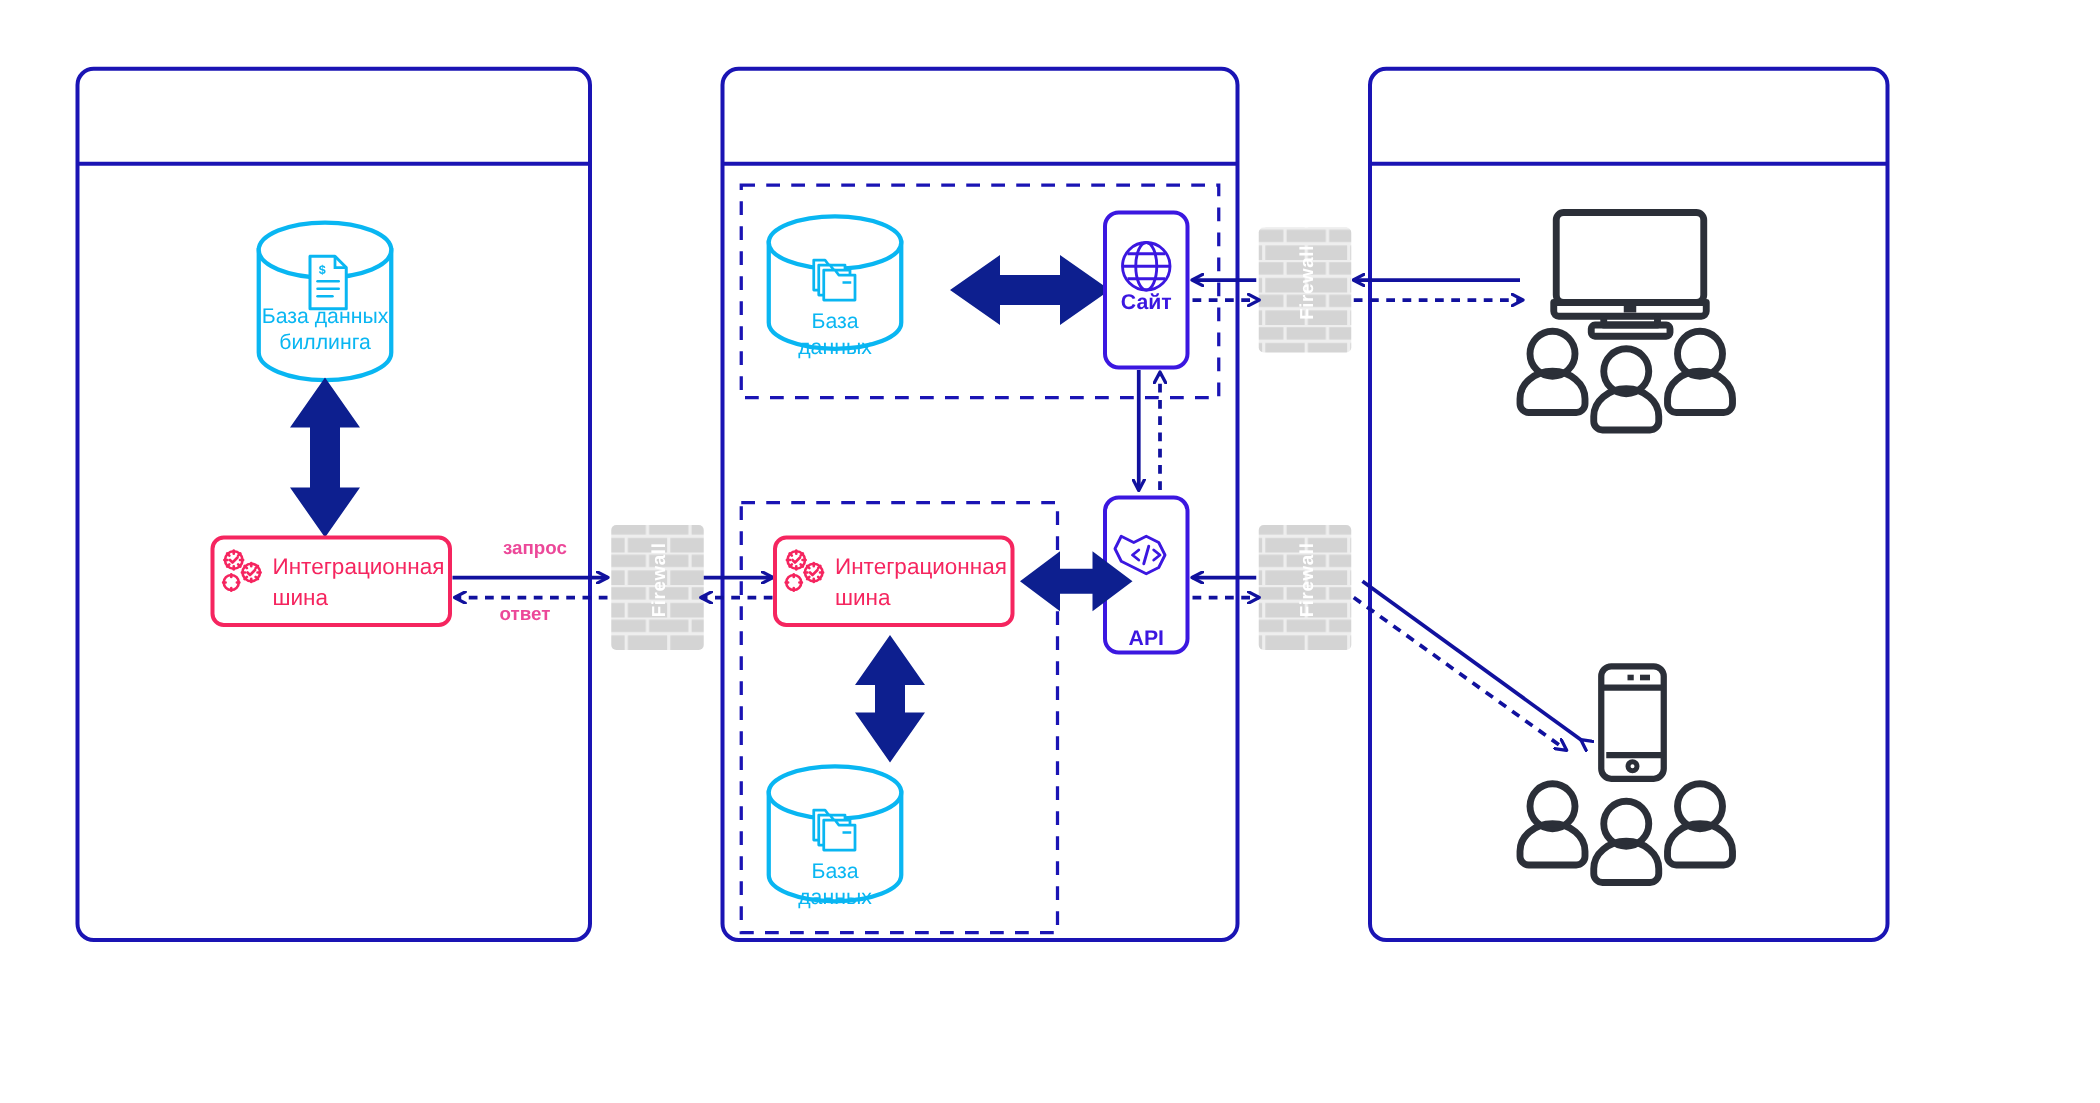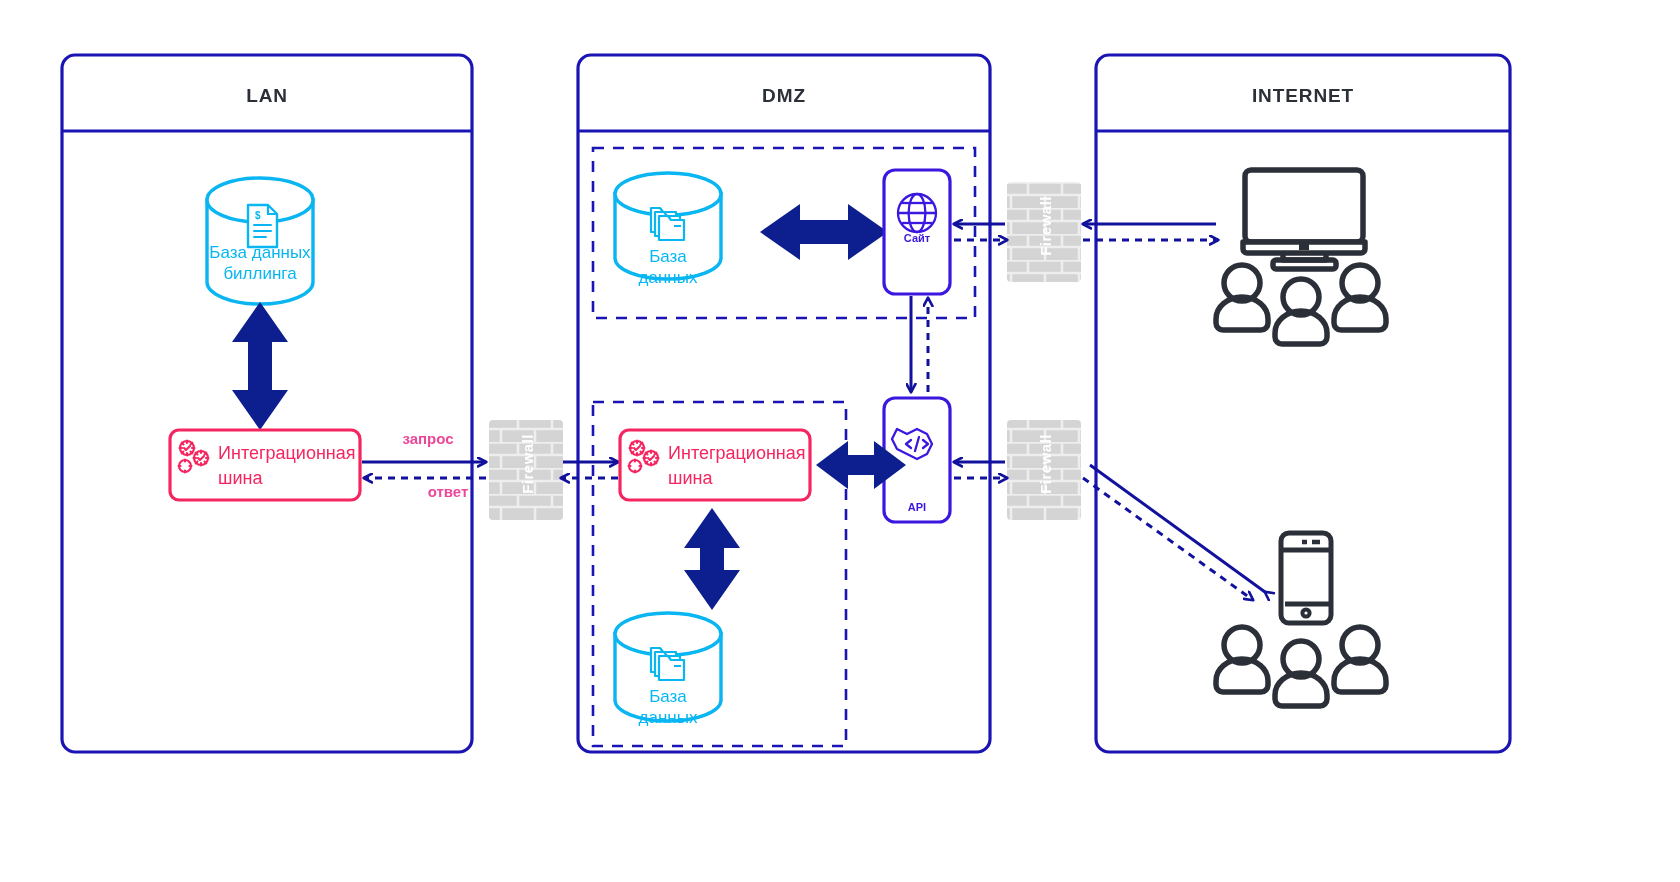--- a/index.html
+++ b/index.html
@@ -13,21 +13,21 @@
   }
   .db-label{
     position:absolute;text-align:center;color:#09b6f2;font-size:17px;
     font-weight:400;line-height:21px;white-space:nowrap;
   }
   .bus-label{
     position:absolute;color:#f5255f;font-size:18px;font-weight:400;
     line-height:25px;
   }
   .svc-label{
-    position:absolute;text-align:center;color:#3b17e0;font-size:11px;
+    position:absolute;text-align:center;color:#3b17e0;font-size:17px;
     font-weight:700;white-space:nowrap;
   }
   .flow-label{
     position:absolute;color:#ec4899;font-size:15px;font-weight:700;
     white-space:nowrap;text-align:center;
   }
   .fw-label{
     position:absolute;color:#ffffff;font-size:15px;font-weight:700;
     writing-mode:vertical-rl;transform:rotate(180deg);white-space:nowrap;
     letter-spacing:.5px;
@@ -278,32 +278,29 @@
     <g stroke="#2b2f38" fill="none" stroke-width="5.5" stroke-linejoin="round">
       <circle cx="1242" cy="645" r="18"></circle>
       <path d="M1216,681 a26,22 0 0 1 52,0 l0,4 a7,7 0 0 1 -7,7 l-38,0 a7,7 0 0 1 -7,-7 Z"></path>
       <circle cx="1301" cy="659" r="18"></circle>
       <path d="M1275,695 a26,22 0 0 1 52,0 l0,4 a7,7 0 0 1 -7,7 l-38,0 a7,7 0 0 1 -7,-7 Z"></path>
       <circle cx="1360" cy="645" r="18"></circle>
       <path d="M1334,681 a26,22 0 0 1 52,0 l0,4 a7,7 0 0 1 -7,7 l-38,0 a7,7 0 0 1 -7,-7 Z"></path>
     </g>
   </svg>
 
-  <div class="zone-title" style="left:62px;top:85px;width:410px;">LAN</div>
-  <div class="zone-title" style="left:578px;top:85px;width:412px;">DMZ</div>
-  <div class="zone-title" style="left:1096px;top:85px;width:414px;">INTERNET</div>
 
   <div class="db-label" style="left:180px;top:242px;width:160px;">База данных</div>
   <div class="db-label" style="left:180px;top:263px;width:160px;">биллинга</div>
 
   <div class="bus-label" style="left:218px;top:441px;">Интеграционная</div>
   <div class="bus-label" style="left:218px;top:466px;">шина</div>
 
   <div class="flow-label" style="left:373px;top:430px;width:110px;">запрос</div>
-  <div class="flow-label" style="left:393px;top:483px;width:110px;">ответ</div>
+  <div class="flow-label" style="left:365px;top:483px;width:110px;">ответ</div>
 
   <div class="db-label" style="left:608px;top:246px;width:120px;">База</div>
   <div class="db-label" style="left:608px;top:267px;width:120px;">данных</div>
 
   <div class="svc-label" style="left:884px;top:232px;width:66px;">Сайт</div>
   <div class="svc-label" style="left:884px;top:473px;width:66px;margin-top:28px;">API</div>
 
   <div class="bus-label" style="left:668px;top:441px;">Интеграционная</div>
   <div class="bus-label" style="left:668px;top:466px;">шина</div>
 

